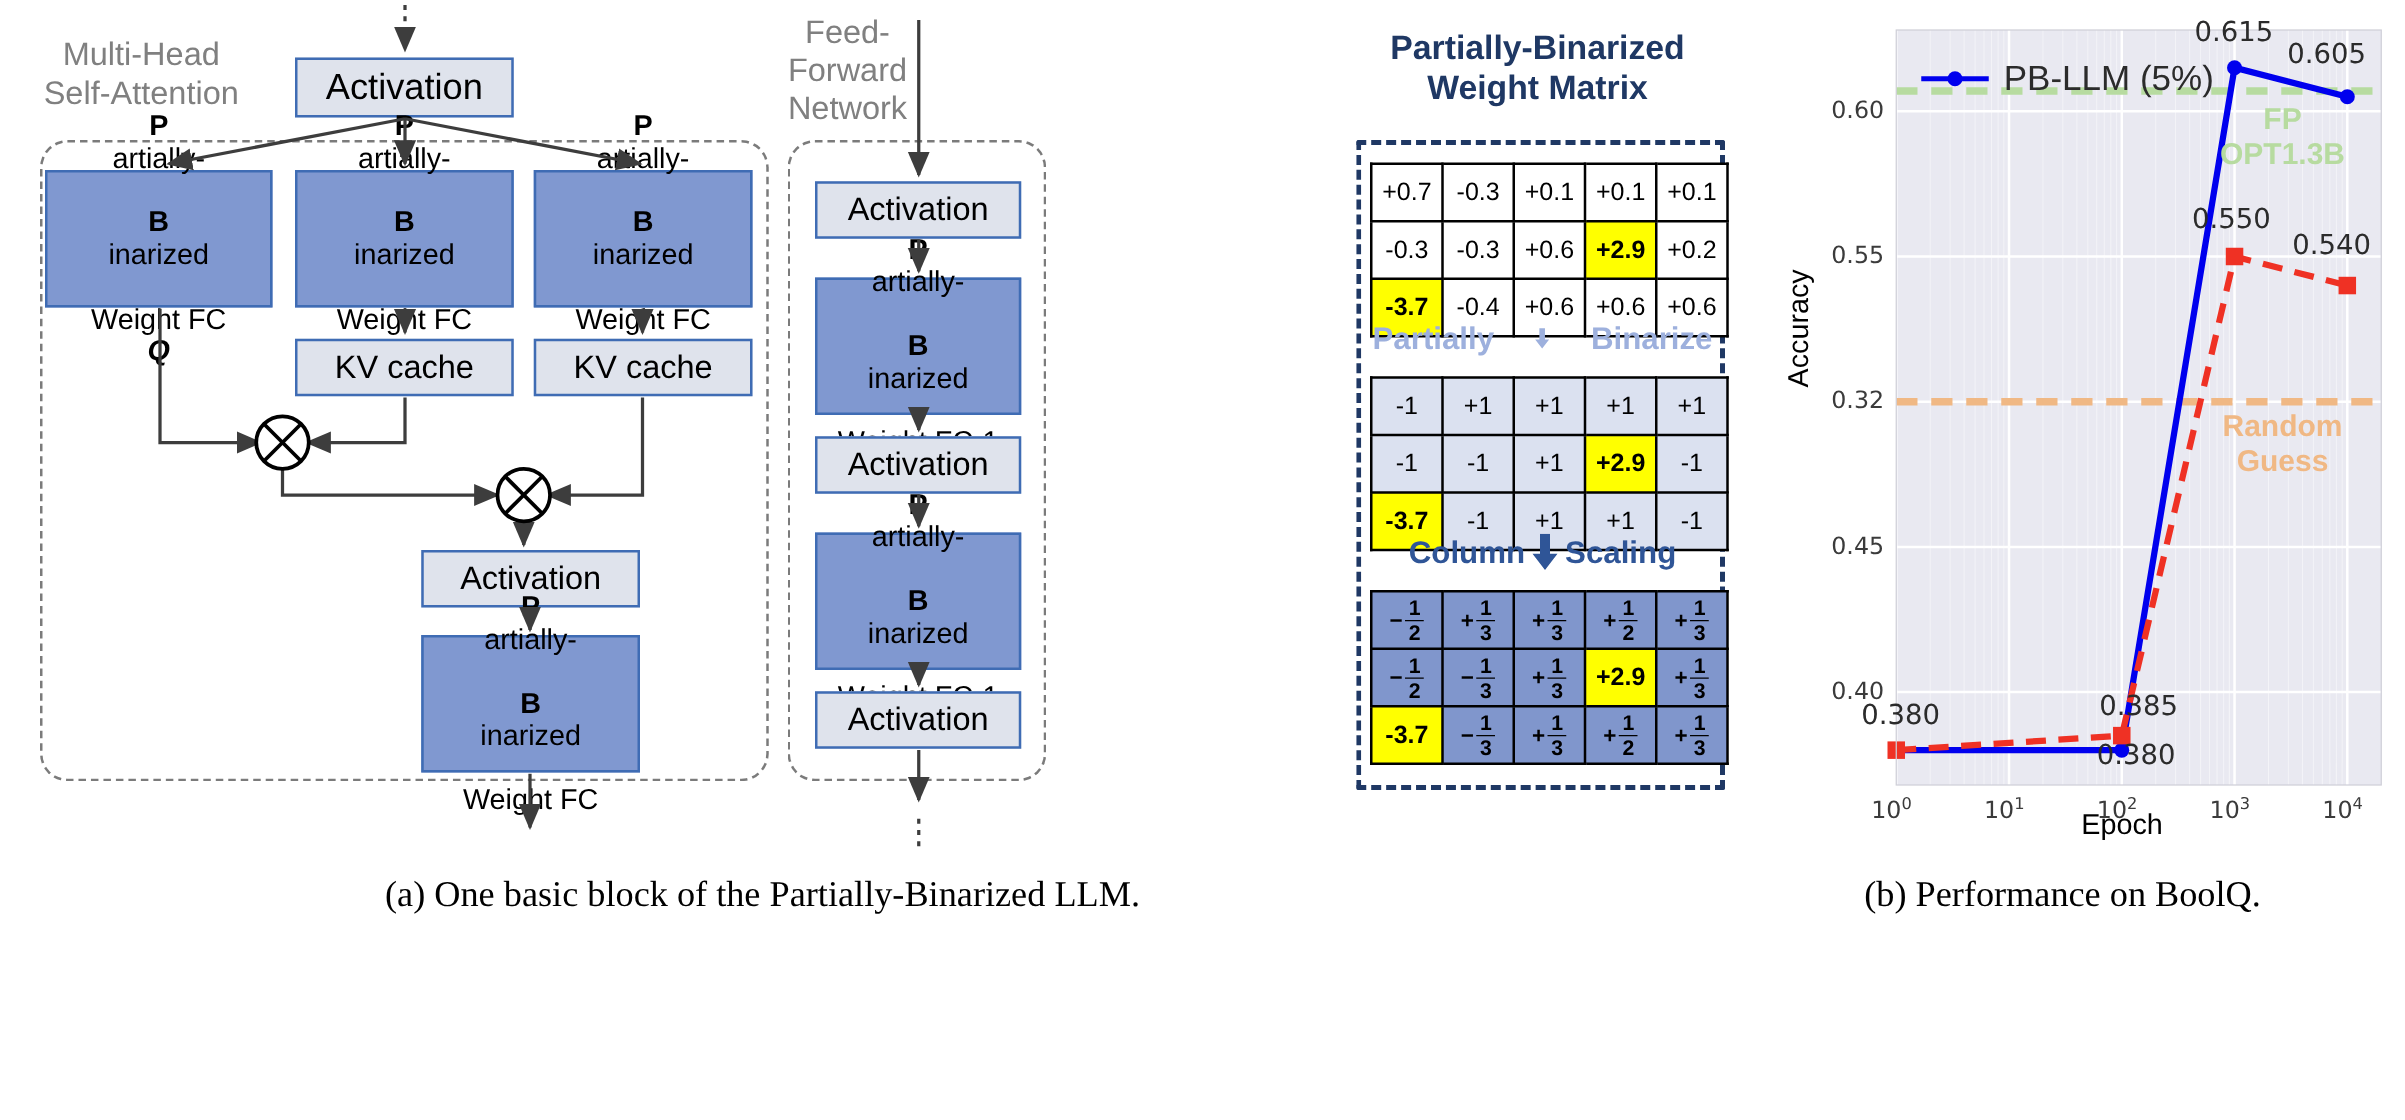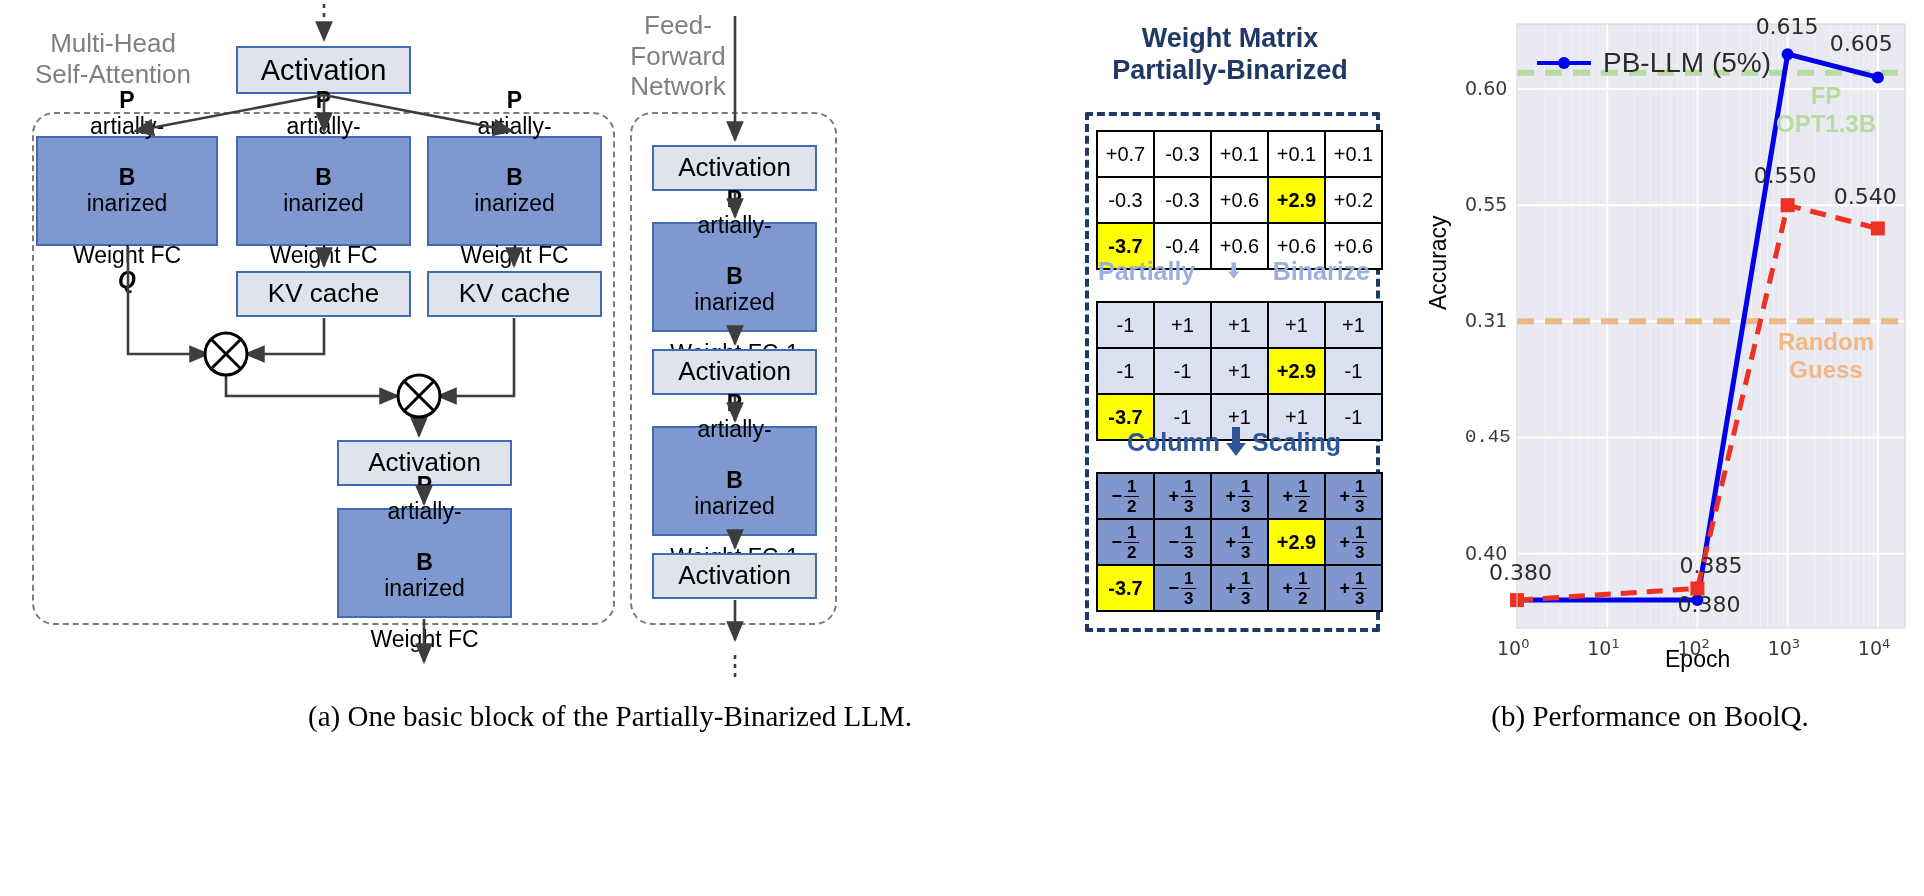--- a/index.html
+++ b/index.html
@@ -186,22 +186,22 @@
   </g>
   <g stroke="#000" stroke-width="3">
     <line x1="211" y1="339" x2="241" y2="369"></line>
       <line x1="241" y1="339" x2="211" y2="369"></line>
     <line x1="404" y1="381" x2="434" y2="411"></line>
       <line x1="434" y1="381" x2="404" y2="411"></line>
   </g>
 </svg>
 
 <div class="mtitle" style="left:1090px;top:22px;width:280px;">
+  <div>Partially-Binarized</div>
   <div>Weight Matrix</div>
-  <div>Partially-Binarized</div>
 </div>
 <div class="mpanel" style="left:1085px;top:112px;width:295px;height:520px;"></div>
 
 <table class="mx" id="mx-original" style="left:1096px;top:130px;">
     <tbody>
       <tr>
         <td>+0.7</td>
         <td>-0.3</td>
         <td>+0.1</td>
         <td>+0.1</td>
@@ -445,22 +445,22 @@
     <div>OPT1.3B</div>
   </div>
   <div class="annot" style="left:306px;top:318px;width:130px;color:#f0b884;">
     <div>Random</div>
     <div>Guess</div>
   </div>
 
   <div class="axistitle" style="left:210px;top:636px;">Epoch</div>
   <div class="axistitle" style="left:-30px;top:300px;transform:rotate(-90deg);transform-origin:left top;">Accuracy</div>
 <div class="ticklabel" style="left: 10px; top: 531.662px;">0.40</div>
-    <div class="ticklabel" style="left: 10px; top: 415.508px; font-family: Liberation Mono, monospace;">0.45</div>
-    <div class="ticklabel" style="left: 10px; top: 299.354px;">0.31</div>
+    <div class="ticklabel" style="left: 10px; top: 415.508px;">0.45</div>
+    <div class="ticklabel" style="left: 10px; top: 299.354px;">0.32</div>
     <div class="ticklabel" style="left: 10px; top: 183.2px;">0.55</div>
     <div class="ticklabel" style="left: 10px; top: 67.0462px;">0.60</div>
     <div class="ticklabel" style="left: 42px; top: 626px;">10<sup style="font-size:13px">0</sup></div>
     <div class="ticklabel" style="left: 132.211px; top: 626px;">10<sup style="font-size:13px">1</sup></div>
     <div class="ticklabel" style="left: 222.422px; top: 626px;">10<sup style="font-size:13px">2</sup></div>
     <div class="ticklabel" style="left: 312.633px; top: 626px;">10<sup style="font-size:13px">3</sup></div>
     <div class="ticklabel" style="left: 402.844px; top: 626px;">10<sup style="font-size:13px">4</sup></div>
     <div class="dlabel" style="left: 34px; top: 550.123px;">0.380</div>
     <div class="dlabel" style="left: 222.422px; top: 582.123px;">0.380</div>
     <div class="dlabel" style="left: 300.633px; top: 4.2px;">0.615</div>

